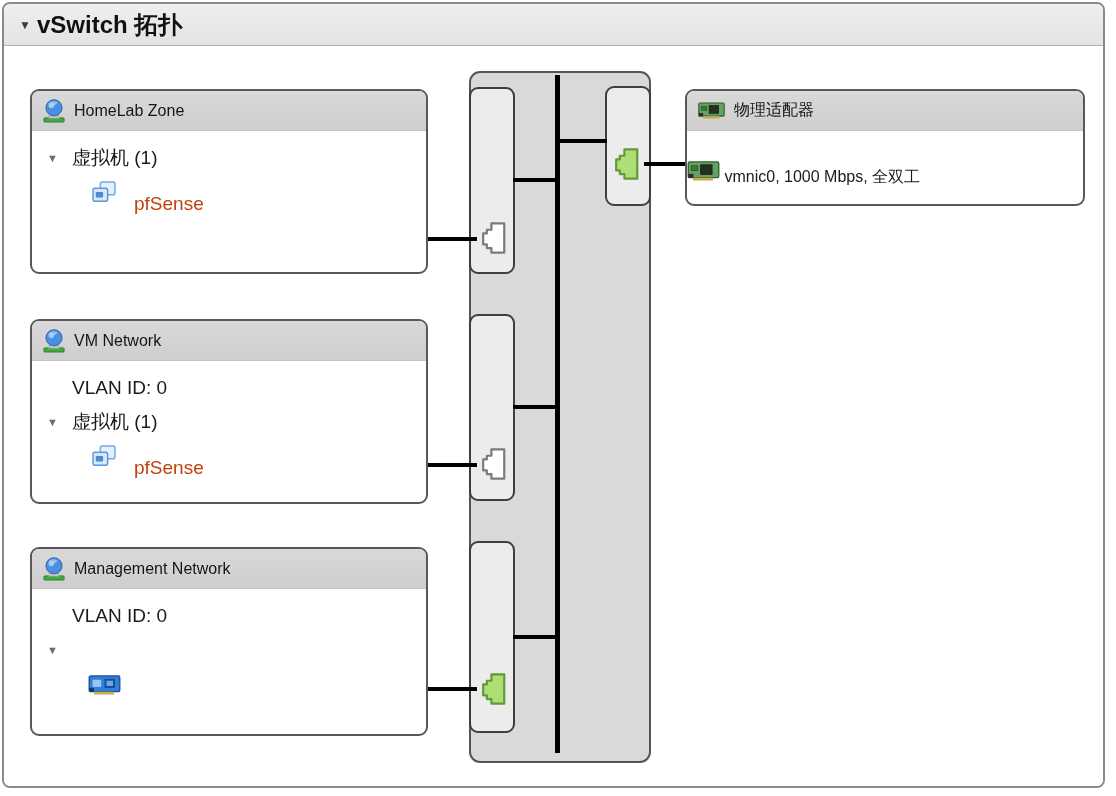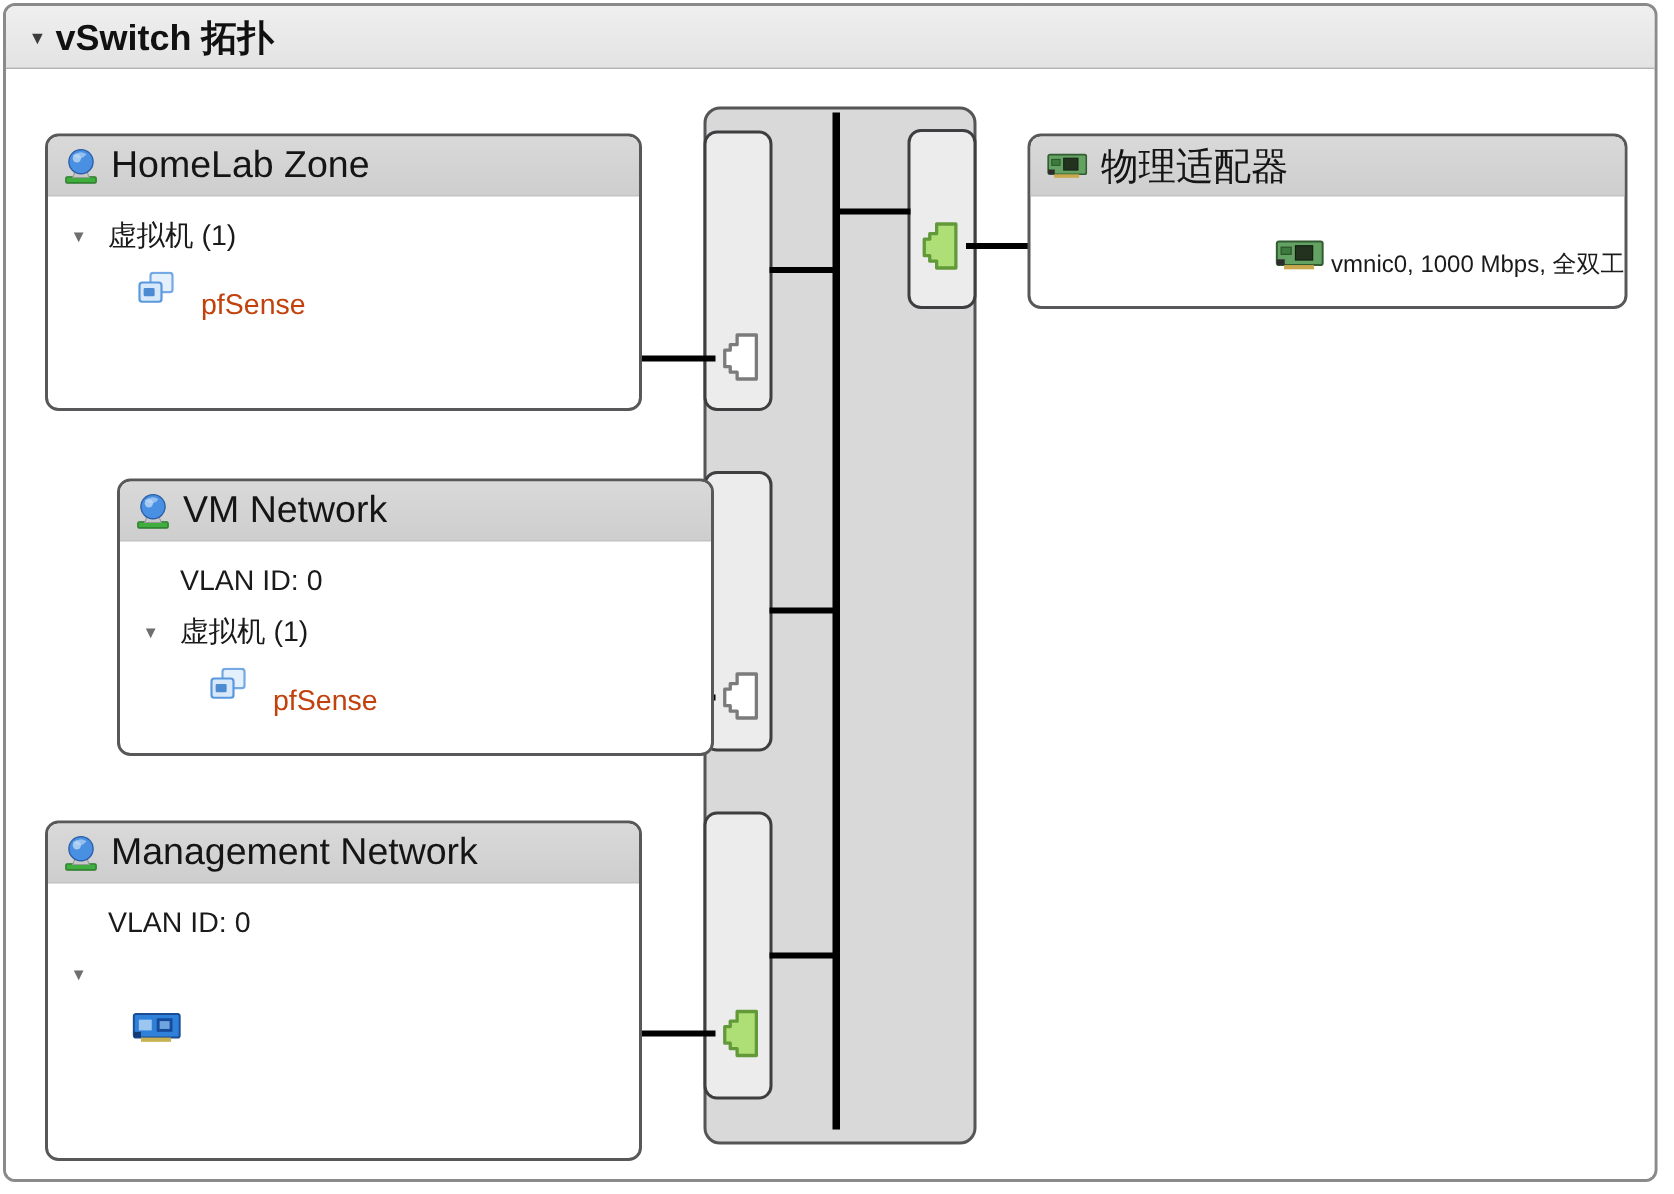--- a/index.html
+++ b/index.html
@@ -26,34 +26,34 @@
   
   .tbox {
     position: absolute; background: #fff; border: 2px solid #58585a; border-radius: 9px;
     overflow: hidden;
   }
   .tbox .box-header {
     height: 40px; background: linear-gradient(#d9d9d9, #cecece);
     display: flex; align-items: center; border-bottom: 1px solid #c2c2c2;
   }
   .tbox .box-header .hicon { margin-left: 11px; display: inline-flex; }
-  .tbox .box-header .btitle { margin-left: 9px; font-size: 25px; color: #151515; }
+  .tbox .box-header .btitle { margin-left: 9px; font-size: 16px; color: #151515; }
   .box-body { position: relative; padding-top: 10px; }
   .row { position: relative; height: 34px; line-height: 34px; font-size: 19px; white-space: nowrap; }
   .row .lbl-indent { position: absolute; left: 40px; top: 0; }
   .row .expander { position: absolute; left: 15px; top: 0; font-size: 11px; color: #6e6e6e; }
   .row .item-icon { position: absolute; top: 6px; display: inline-flex; }
   .row .vm-ic { left: 60px; }
   .row .nic-ic { left: 56px; top: 8px; }
   .row .link { position: absolute; left: 102px; top: 12px; color: #c2410c; text-decoration: none; cursor: pointer; }
   .row .nic-link { left: 105px; }
 
   .pg-box { left: 26px; width: 398px; }
   .pa-box { left: 681px; top: 42px; width: 400px; height: 117px; }
-  .pa-box .pa-row { position: relative; height: 56px; text-align: right; }
+  .pa-box .pa-row { position: relative; height: 56px; }
   .pa-box .pa-row .item-icon { left: 17px; top: 18px; }
   .pa-box .pa-row .link { left: 62px; line-height: 72px; }
 
   
   .vs-outer {
     position: absolute; left: 465px; top: 24px; width: 182px; height: 692px;
     background: #d9d9d9; border: 2px solid #555557; border-radius: 11px;
   }
   .vs-slot {
     position: absolute; left: 465px; width: 46px; background: #ececec;
@@ -140,21 +140,21 @@
               <rect x="9" y="1" width="16" height="14" rx="2" fill="#e4f0fc" stroke="#74a9e4" stroke-width="1.6"></rect>
               <rect x="1" y="8" width="16" height="14" rx="2" fill="#d7e8fa" stroke="#5b97dd" stroke-width="1.6"></rect>
               <rect x="4" y="12" width="8" height="6" rx="1" fill="#4c8ad2"></rect>
             </svg>
           </span>
           <a class="link">pfSense</a>
         </div>
       </div>
     </div>
 
-    <div class="tbox pg-box" style="top:272px;height:185px;margin-left:48px;">
+    <div class="tbox pg-box" style="top:272px;height:185px;">
       <div class="box-header">
         <span class="hicon">
           <svg viewBox="0 0 24 26" width="22" height="24">
             <rect x="1" y="20.5" width="22" height="4.5" rx="1" fill="#3fae3f" stroke="#2b7a2b" stroke-width="1"></rect>
             <path d="M8 16 h8 l2 5 h-12 z" fill="#c8c8c8" stroke="#9a9a9a" stroke-width="0.8"></path>
             <circle cx="12" cy="9.5" r="8.8" fill="#4a90e2" stroke="#2c5faa" stroke-width="1"></circle>
             <path d="M6 5 a8 8 0 0 1 10 -1 a9 9 0 0 1 -4 3 a10 10 0 0 1 -6 -2 z" fill="#9cc4f0" opacity="0.9"></path>
             <circle cx="9" cy="7" r="3" fill="#bcd8f5" opacity="0.8"></circle>
           </svg>
         </span>
@@ -174,21 +174,21 @@
               <rect x="9" y="1" width="16" height="14" rx="2" fill="#e4f0fc" stroke="#74a9e4" stroke-width="1.6"></rect>
               <rect x="1" y="8" width="16" height="14" rx="2" fill="#d7e8fa" stroke="#5b97dd" stroke-width="1.6"></rect>
               <rect x="4" y="12" width="8" height="6" rx="1" fill="#4c8ad2"></rect>
             </svg>
           </span>
           <a class="link">pfSense</a>
         </div>
       </div>
     </div>
 
-    <div class="tbox pg-box" style="top:500px;height:227px;">
+    <div class="tbox pg-box" style="top:500px;height:189px;">
       <div class="box-header">
         <span class="hicon">
           <svg viewBox="0 0 24 26" width="22" height="24">
             <rect x="1" y="20.5" width="22" height="4.5" rx="1" fill="#3fae3f" stroke="#2b7a2b" stroke-width="1"></rect>
             <path d="M8 16 h8 l2 5 h-12 z" fill="#c8c8c8" stroke="#9a9a9a" stroke-width="0.8"></path>
             <circle cx="12" cy="9.5" r="8.8" fill="#4a90e2" stroke="#2c5faa" stroke-width="1"></circle>
             <path d="M6 5 a8 8 0 0 1 10 -1 a9 9 0 0 1 -4 3 a10 10 0 0 1 -6 -2 z" fill="#9cc4f0" opacity="0.9"></path>
             <circle cx="9" cy="7" r="3" fill="#bcd8f5" opacity="0.8"></circle>
           </svg>
         </span>

